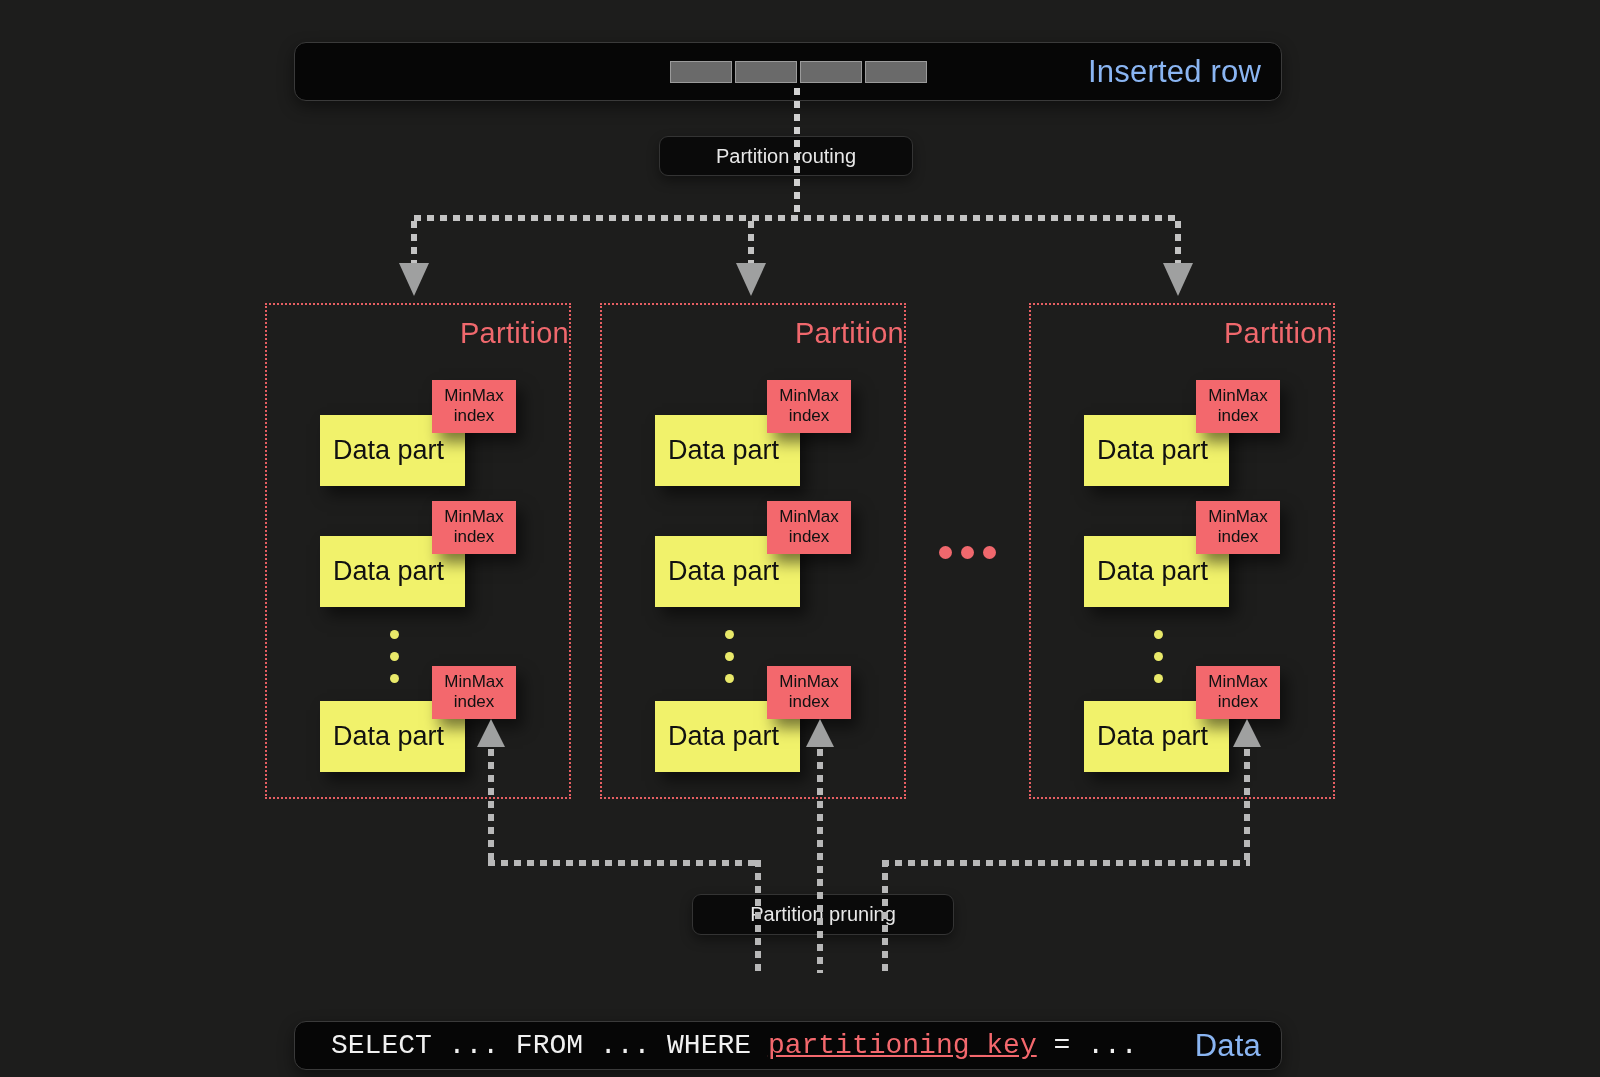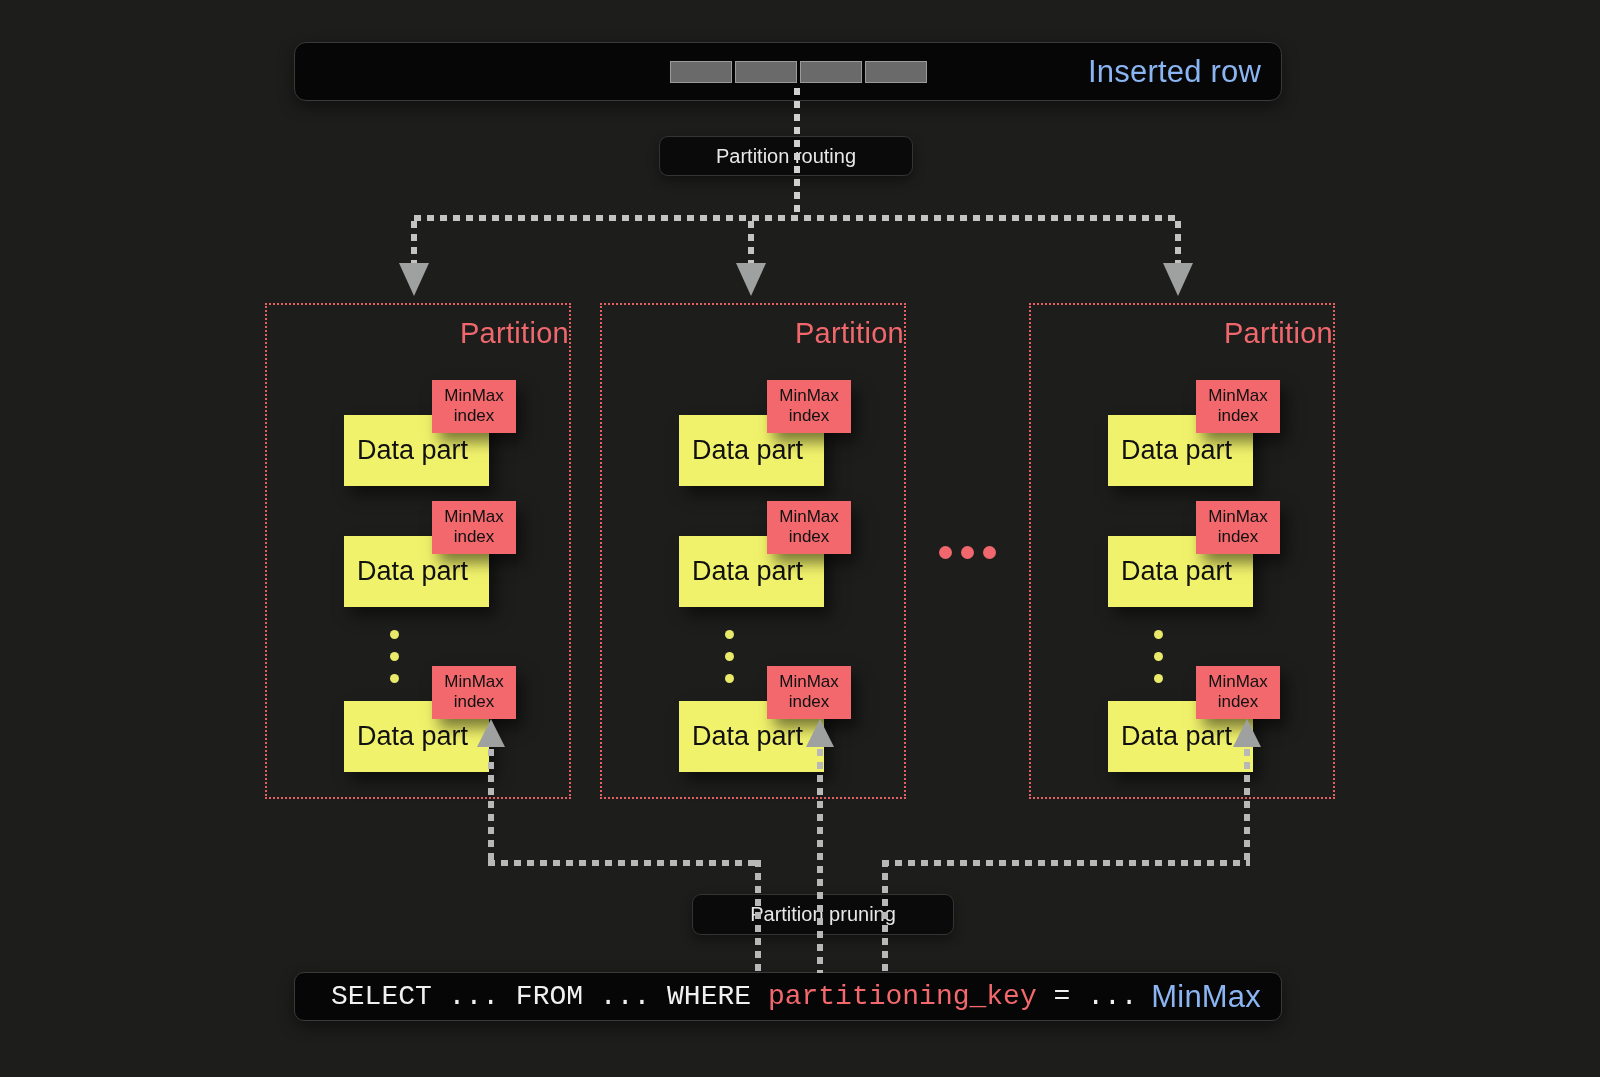--- a/index.html
+++ b/index.html
@@ -33,40 +33,40 @@
     position:absolute;left:294px;width:988px;
     background:var(--panel-bg);
     border:1.5px solid var(--panel-border);
     border-radius:12px;
     box-shadow:0 6px 16px rgba(0,0,0,.45);
     box-sizing:border-box;
     display:flex;align-items:center;
     z-index:2;
   }
   .panel.inserted-row{top:42px;height:59px;}
-  .panel.query-box{top:972px;height:49px;border-radius:10px;}
+  .panel.query-box{top:1021px;height:49px;}
   .panel-label{
     position:absolute;right:20px;top:0;bottom:0;
     display:flex;align-items:center;
     color:var(--accent-blue);font-size:31px;letter-spacing:.2px;
   }
   .row-cells{
     position:absolute;left:375px;top:18px;display:flex;gap:3px;
   }
   .row-cell{
     width:62px;height:22px;background:var(--cell-gray);
     border:1px solid var(--cell-border);box-sizing:border-box;
   }
   .sql{
     position:absolute;left:36px;top:0;bottom:0;
     display:flex;align-items:center;
     font-family:"Liberation Mono",monospace;
     font-size:28px;color:#f0f0f0;white-space:pre;
   }
-  .sql .sql-key{color:var(--accent-red);}
+  .sql .sql-key{color:var(--accent-red);text-decoration:underline;}
   
   .pill{
     position:absolute;
     background:var(--pill-bg);
     border:1px solid var(--pill-border);
     border-radius:9px;
     display:flex;align-items:center;justify-content:center;
     color:var(--label-text);font-size:20px;
     box-shadow:0 5px 12px rgba(0,0,0,.4);
     z-index:2;
@@ -97,21 +97,20 @@
     position:absolute;top:12px;left:0;right:0;text-align:right;
     color:var(--partition-title);font-size:29px;letter-spacing:.3px;
   }
   .part-group{position:absolute;left:53px;width:196px;height:106px;}
   .data-part{
     position:absolute;left:0;top:35px;width:145px;height:71px;
     background:var(--accent-yellow);color:#111;
     font-size:27px;display:flex;align-items:center;
     padding-left:13px;box-sizing:border-box;z-index:1;
     box-shadow:7px 9px 14px rgba(0,0,0,.5);
-    margin-left:24px;
   }
   .minmax{
     position:absolute;right:0;top:0;width:84px;height:53px;
     background:var(--accent-red);color:#111;
     font-size:17px;line-height:20px;text-align:center;
     padding-top:6px;box-sizing:border-box;z-index:2;
     box-shadow:7px 9px 14px rgba(0,0,0,.5);
     margin-left:33px;
   }
   .v-dots{position:absolute;left:123px;top:325px;display:flex;flex-direction:column;gap:13px;}
@@ -225,16 +224,16 @@
   <div class="dash-h prune" style="left:488px;top:860px;width:273px"></div>
   <div class="dash-h prune" style="left:882px;top:860px;width:368px"></div>
   <div class="dash-v prune" style="left:755px;top:860px;height:113px"></div>
   <div class="dash-v prune" style="left:882px;top:860px;height:113px"></div>
   <div class="pill" id="pruning-pill">
     <span>Partition pruning</span>
   </div>
 
   <div class="panel query-box">
     <div class="sql"><span>SELECT ... FROM ... WHERE </span><span class="sql-key">partitioning_key</span><span> = ...</span></div>
-    <div class="panel-label">MinMax</div>
+    <div class="panel-label">Data</div>
   </div>
 
 </div>
 
 </body></html>

